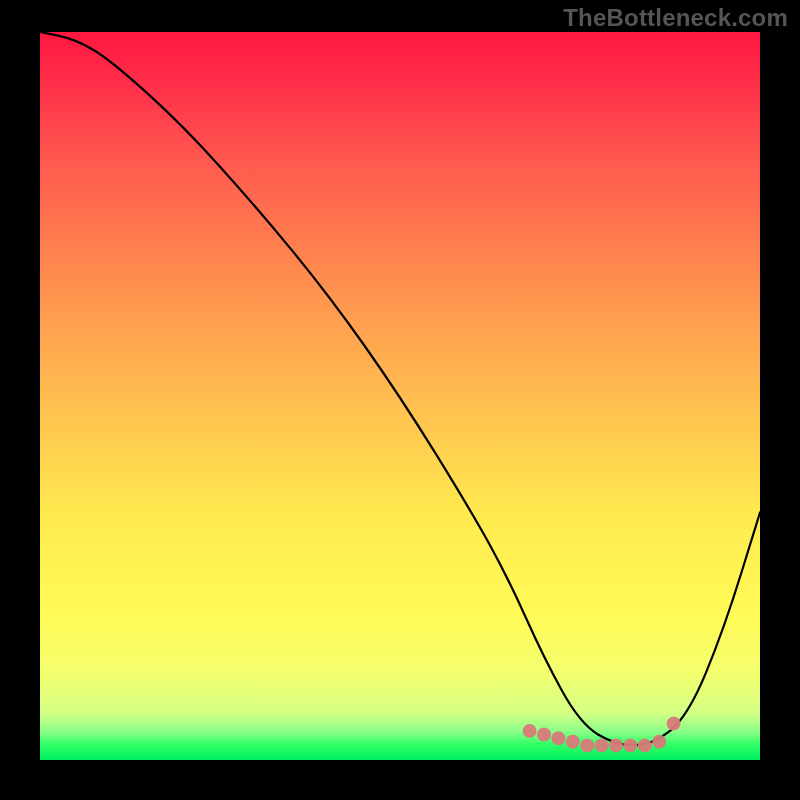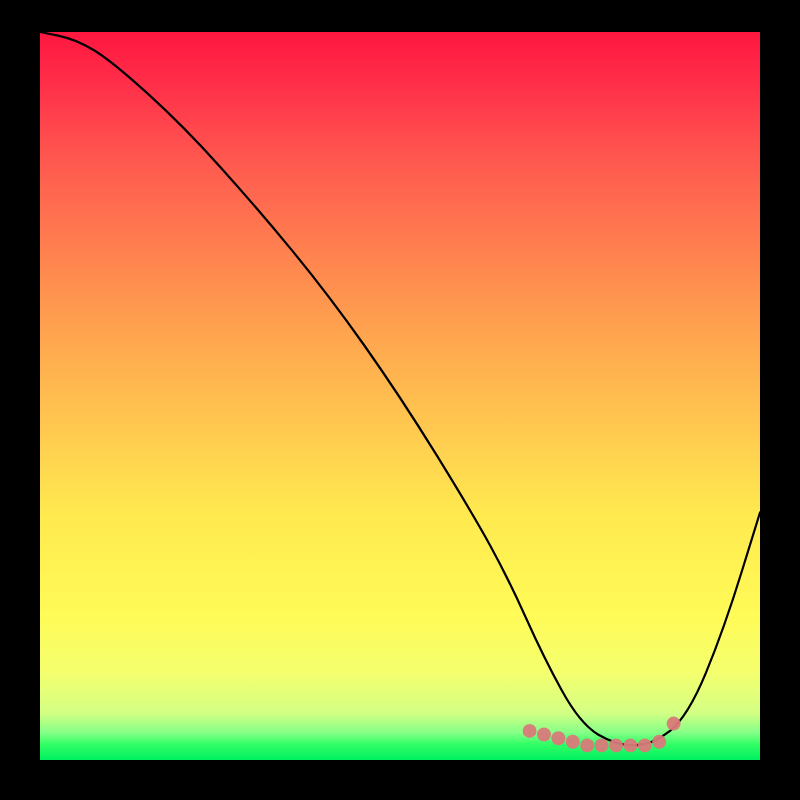--- a/index.html
+++ b/index.html
@@ -52,20 +52,21 @@
     position: absolute;
     inset: 0;
     width: 100%;
     height: 100%;
   }
 </style>
 </head>
 <body>
 
 <div class="chart-container">
+  <div class="watermark">TheBottleneck.com</div>
 
   <div class="plot-area">
     <div class="gradient-bg"></div>
 
     <svg class="overlay" viewBox="0 0 720 728" preserveAspectRatio="none">
       <path d="M 0.0 0.0 Q 0.0 0.0 18.0 3.6 Q 36.0 7.3 54.0 18.2 Q 72.0 29.1 108.0 61.9 Q 144.0 94.6 180.0 134.7 Q 216.0 174.7 252.0 218.4 Q 288.0 262.1 324.0 313.0 Q 360.0 364.0 396.0 422.2 Q 432.0 480.5 450.0 513.2 Q 468.0 546.0 486.0 586.0 Q 504.0 626.1 522.0 658.8 Q 540.0 691.6 558.0 702.5 Q 576.0 713.4 594.0 713.4 Q 612.0 713.4 630.0 698.9 Q 648.0 684.3 666.0 640.6 Q 684.0 597.0 702.0 538.7 T 720.0 480.5" id="curve-path" stroke="#000" stroke-width="2.2" fill="none" stroke-linecap="round" stroke-linejoin="round"></path>
       <g id="optimal-band">
           <circle cx="489.6" cy="698.9" r="7" fill="#d97a7a" opacity="0.95"></circle>
           <circle cx="504.0" cy="702.5" r="7" fill="#d97a7a" opacity="0.95"></circle>
           <circle cx="518.4" cy="706.2" r="7" fill="#d97a7a" opacity="0.95"></circle>

